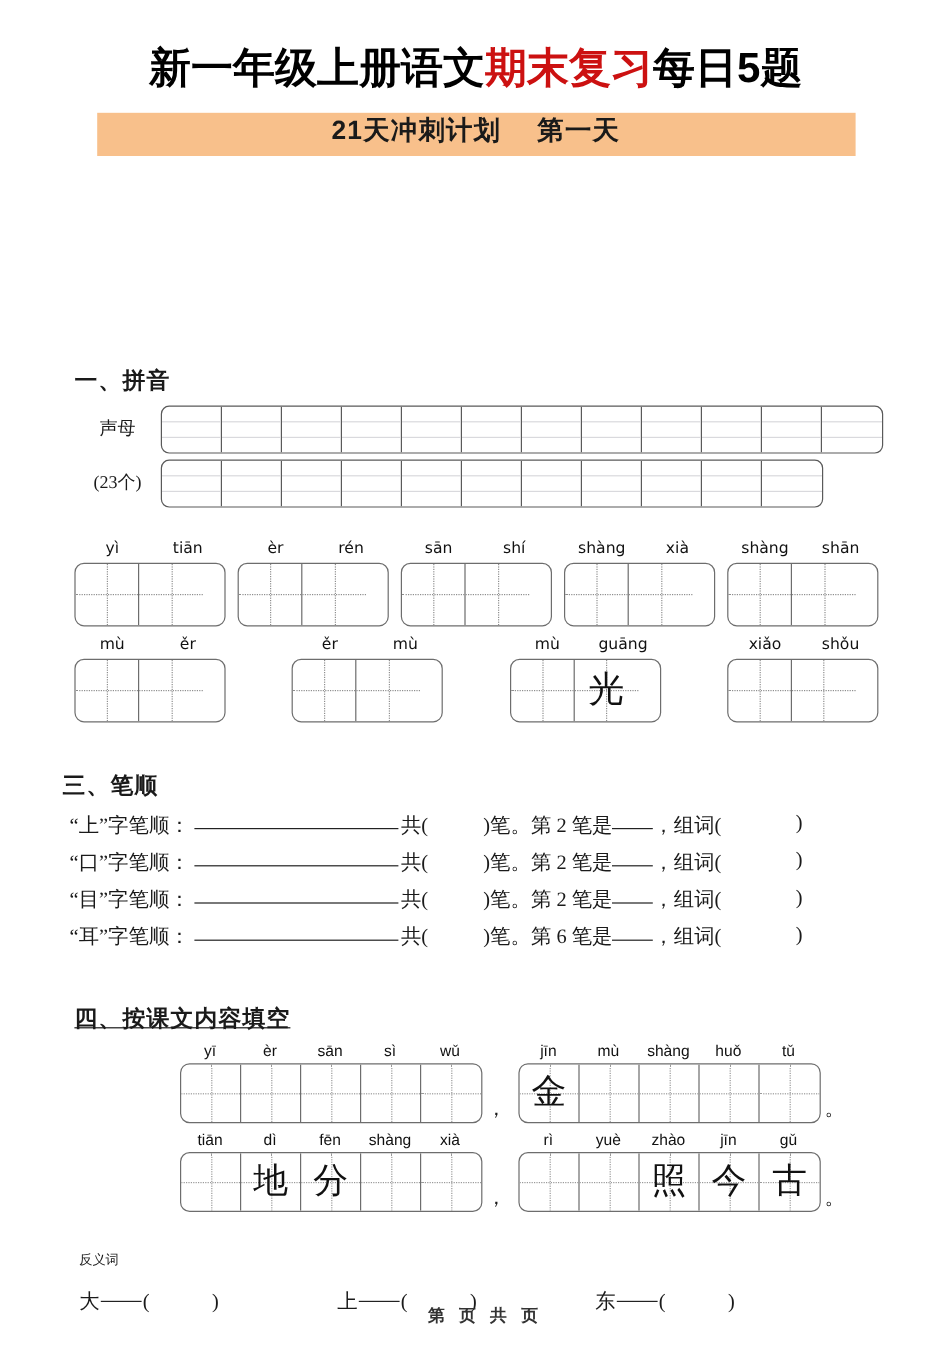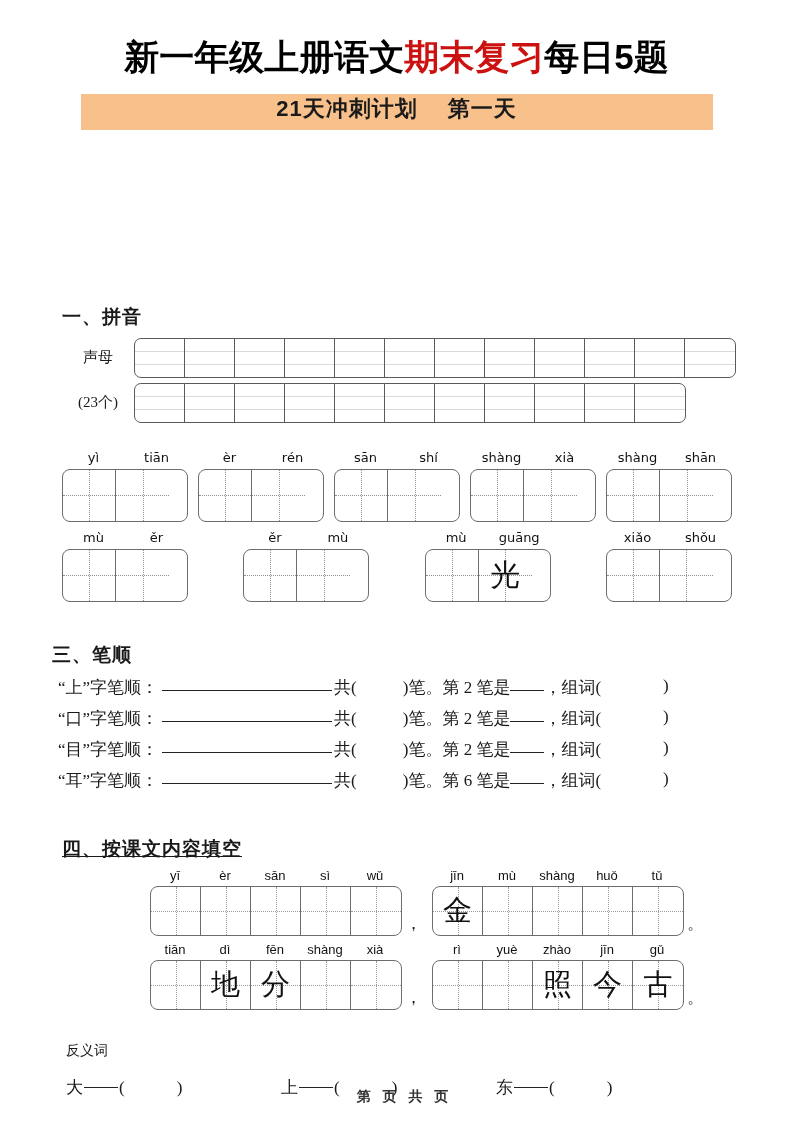--- a/index.html
+++ b/index.html
@@ -237,21 +237,21 @@
     font-size: 17px;
     margin: 0 10px 0 3px;
     align-self: flex-end;
     padding-bottom: 1px;
   }
 
   
   #sec-key { position: absolute; left: 62px; top: 906px; width: 700px; }
   #sec-key .sec-heading { display:block; margin-bottom: 6px; }
   .sub-heading {
-    font-size: 14px;
+    font-size: 11px;
     margin: 6px 0 4px 4px;
     display: block;
   }
   .anto-row {
     display: flex;
     margin-top: 16px;
     padding-left: 4px;
   }
   .anto-item {
     width: 215px;

